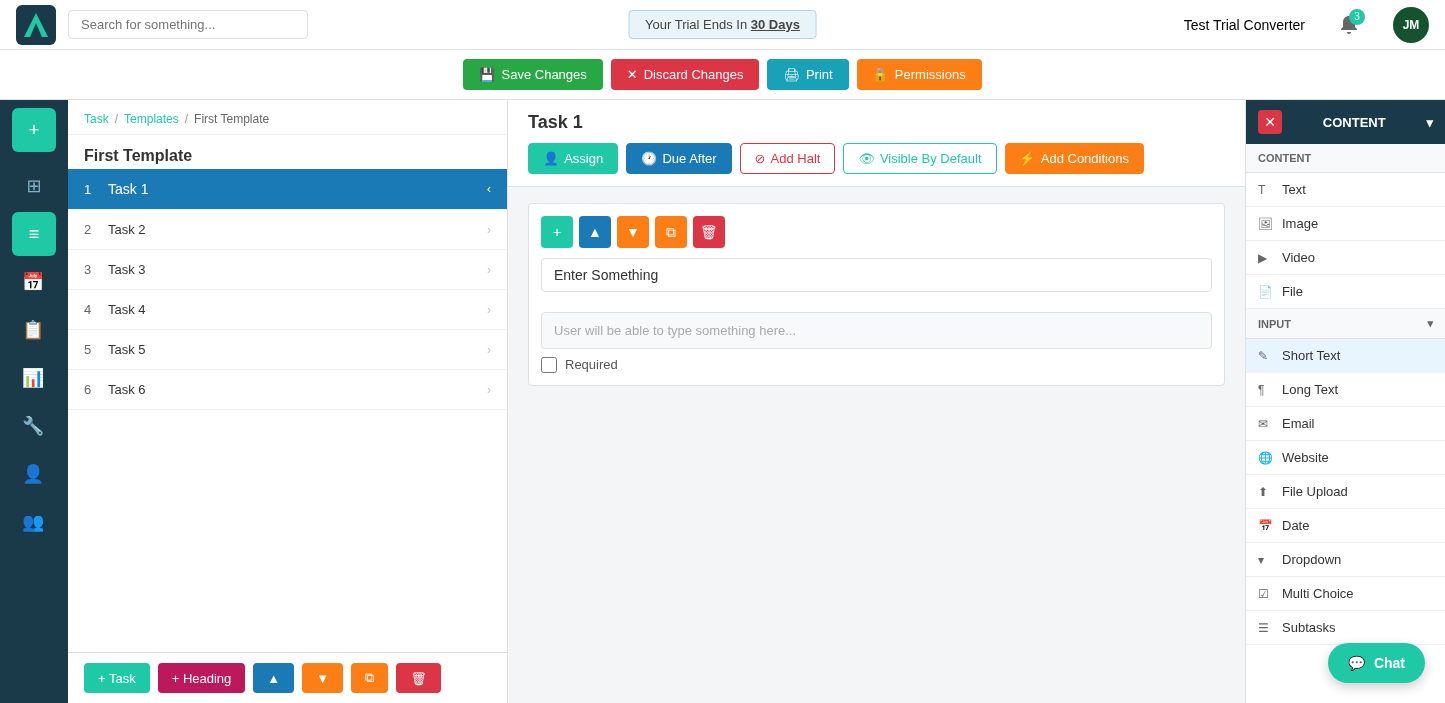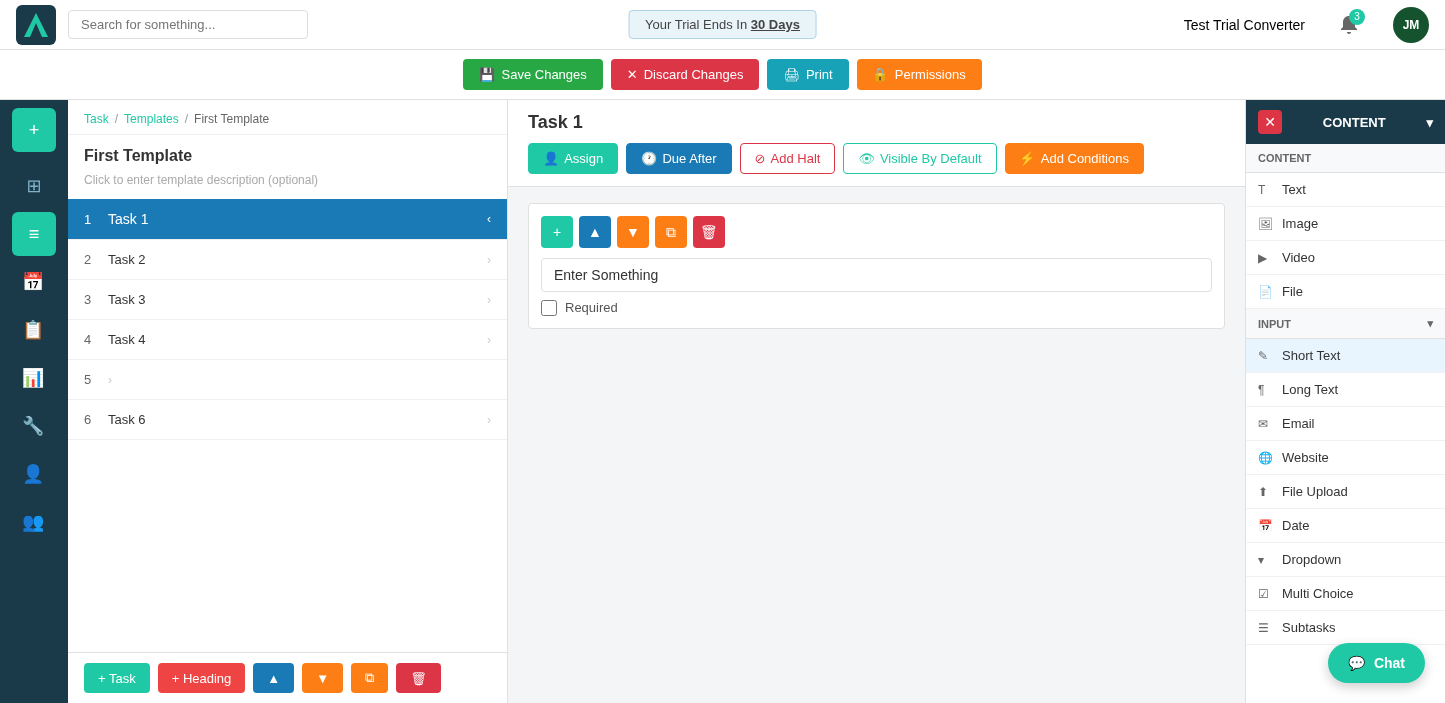--- a/index.html
+++ b/index.html
@@ -45,21 +45,21 @@
     .task-item.active { background: #1a7ab5; }
     .task-item.active .task-num, .task-item.active .task-name { color: #fff; }
     .task-item.active .task-name input { color: #fff; background: transparent; border: none; outline: none; font-size: 14px; width: 100%; }
     .task-num { width: 24px; font-size: 13px; color: #666; flex-shrink: 0; }
     .task-name { flex: 1; font-size: 13px; color: #333; }
     .task-chevron { color: #ccc; font-size: 12px; }
     .task-chevron-left { color: #fff; font-size: 12px; }
     .task-panel-footer { padding: 10px 16px; border-top: 1px solid #e0e0e0; display: flex; gap: 8px; }
     .btn-sm { border-radius: 4px; border: none; padding: 7px 14px; font-size: 13px; cursor: pointer; color: #fff; display: flex; align-items: center; gap: 5px; font-weight: 500; }
     .btn-task { background: #20c9a5; }
-    .btn-heading { background: #ef4444; }
+    .btn-heading { background: #be185d; }
     .btn-up { background: #1a7ab5; }
     .btn-down { background: #fd7e14; }
     .btn-copy { background: #fd7e14; }
     .btn-del { background: #dc3545; }
 
     
     .content-area { flex: 1; background: #f4f5f7; display: flex; flex-direction: column; overflow: hidden; }
     .content-header { background: #fff; padding: 12px 20px; border-bottom: 1px solid #e0e0e0; }
     .task-title-h { font-size: 18px; font-weight: 600; color: #333; margin-bottom: 10px; }
     .task-actions { display: flex; gap: 8px; flex-wrap: wrap; }
@@ -71,21 +71,21 @@
     .btn-conditions { background: #fd7e14; color: #fff; border-color: #fd7e14; }
     .content-body { flex: 1; padding: 16px 20px; overflow-y: auto; }
     .field-card { background: #fff; border: 1px solid #e0e0e0; border-radius: 4px; padding: 12px; }
     .field-toolbar { display: flex; gap: 6px; margin-bottom: 10px; }
     .field-btn { width: 32px; height: 32px; border-radius: 4px; border: none; cursor: pointer; display: flex; align-items: center; justify-content: center; color: #fff; font-size: 14px; }
     .fb-add { background: #20c9a5; }
     .fb-up { background: #1a7ab5; }
     .fb-down { background: #fd7e14; }
     .fb-copy { background: #fd7e14; }
     .fb-del { background: #dc3545; }
-    .field-label-input { width: 100%; border: 1px solid #e0e0e0; border-radius: 4px; padding: 8px 12px; font-size: 14px; color: #333; margin-bottom: 8px; }
+    .field-label-input { width: 100%; border: 1px solid #e0e0e0; border-radius: 4px; padding: 8px 12px; font-size: 14px; color: #333; margin-bottom: 20px; }
     .field-placeholder { width: 100%; background: #f8f9fa; border: 1px solid #e0e0e0; border-radius: 4px; padding: 10px 12px; font-size: 13px; color: #aaa; margin-bottom: 8px; }
     .required-row { display: flex; align-items: flex-start; gap: 8px; }
     .required-checkbox { width: 16px; height: 16px; cursor: pointer; }
     .required-label { font-size: 13px; color: #555; }
 
     
     .right-panel { width: 200px; background: #fff; border-left: 1px solid #e0e0e0; display: flex; flex-direction: column; flex-shrink: 0; position: relative; }
     .right-panel-header { background: #1a3a4a; color: #fff; display: flex; align-items: center; justify-content: space-between; padding: 10px 12px; font-size: 13px; font-weight: 600; }
     .close-panel-btn { background: #dc3545; border: none; color: #fff; width: 24px; height: 24px; border-radius: 4px; cursor: pointer; font-size: 14px; display: flex; align-items: center; justify-content: center; }
     .panel-section-header { padding: 8px 12px; font-size: 11px; font-weight: 700; color: #666; background: #f8f9fa; border-bottom: 1px solid #e0e0e0; display: flex; align-items: center; justify-content: space-between; }
@@ -158,21 +158,20 @@
 
   <div class="task-panel">
     <div class="breadcrumb">
       <a href="#">Task</a>
       <span class="breadcrumb-sep">/</span>
       <a href="#">Templates</a>
       <span class="breadcrumb-sep">/</span>
       <span>First Template</span>
     </div>
     <div class="template-title">First Template</div>
-    <div class="template-desc">Click to enter template description (optional)</div>
 
     <div class="task-list">
 
       <div class="task-item active">
         <span class="task-num">1</span>
         <span class="task-name">
           <input type="text" value="Task 1" style="color: rgb(255, 255, 255); background: transparent; border: none; outline: none; font-size: 14px; width: 100%;">
         </span>
         <span class="task-chevron-left">‹</span>
       </div>
@@ -186,20 +185,21 @@
         <span class="task-name">Task 3</span>
         <span class="task-chevron">›</span>
       </div>
       <div class="task-item">
         <span class="task-num">4</span>
         <span class="task-name">Task 4</span>
         <span class="task-chevron">›</span>
       </div>
       <div class="task-item">
         <span class="task-num">5</span>
+        <span class="task-name">Task 5</span>
         <span class="task-chevron">›</span>
       </div>
       <div class="task-item">
         <span class="task-num">6</span>
         <span class="task-name">Task 6</span>
         <span class="task-chevron">›</span>
       </div>
     </div>
 
     <div class="task-panel-footer">
@@ -242,20 +242,21 @@
     <div class="content-body">
       <div class="field-card">
         <div class="field-toolbar">
           <button class="field-btn fb-add">+</button>
           <button class="field-btn fb-up">▲</button>
           <button class="field-btn fb-down">▼</button>
           <button class="field-btn fb-copy">⧉</button>
           <button class="field-btn fb-del">🗑</button>
         </div>
         <input class="field-label-input" type="text" value="Enter Something" style="">
+        <div class="field-placeholder">User will be able to type something here...</div>
         <div class="required-row">
           <input type="checkbox" class="required-checkbox" style="">
           <label class="required-label">Required</label>
         </div>
       </div>
     </div>
   </div>
 
   <div class="right-panel">
     <div class="right-panel-header">

